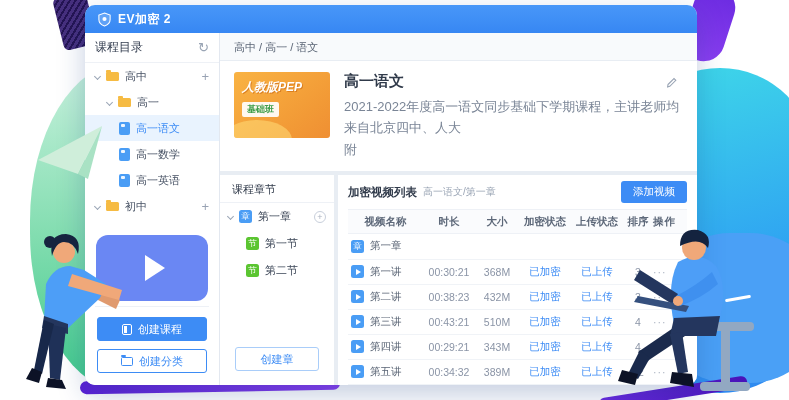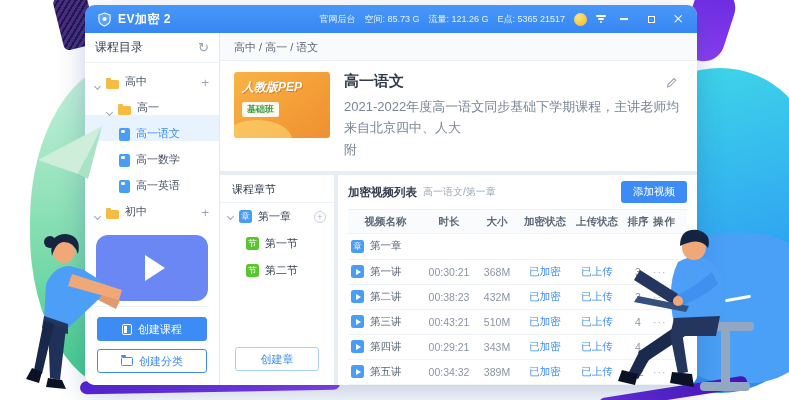--- a/index.html
+++ b/index.html
@@ -48,21 +48,21 @@
   .wc-close i::after{content:"";transform:rotate(90deg);}
 
   .app-body{flex:1;display:flex;min-height:0;}
 
   
   .sidebar{width:135px;flex:0 0 135px;background:#fff;border-right:1px solid #e3e8f0;
     display:flex;flex-direction:column;}
   .side-head{height:30px;flex:0 0 30px;display:flex;align-items:center;justify-content:space-between;
     padding:0 10px;border-bottom:1px solid #eef1f6;font-size:12px;color:#323c4e;}
   .refresh{color:#9aa5b5;font-size:13px;line-height:1;}
-  .trow{display:flex;align-items:flex-end;height:26px;font-size:11px;color:#465163;padding-right:10px;}
+  .trow{display:flex;align-items:center;height:26px;font-size:11px;color:#465163;padding-right:10px;}
   .lvl0{padding-left:10px;}.lvl1{padding-left:22px;}.lvl2{padding-left:34px;}
   .trow .label{margin-left:6px;white-space:nowrap;}
   .trow.selected{background:#e9f3fe;color:#3d8cf5;}
   .chev{width:5px;height:5px;border-left:1.3px solid #9aa5b5;border-bottom:1.3px solid #9aa5b5;
     transform:rotate(-45deg);margin-right:6px;flex:0 0 auto;}
   .folder{width:13px;height:9px;background:#f6bb43;border-radius:1.5px;position:relative;flex:0 0 auto;}
   .folder::before{content:"";position:absolute;top:-2px;left:0;width:5px;height:3px;background:#f6bb43;border-radius:1px;}
   .bookic{width:11px;height:13px;background:#4a9df5;border-radius:2px;position:relative;flex:0 0 auto;}
   .bookic::after{content:"";position:absolute;left:2px;top:2px;width:4px;height:3px;background:rgba(255,255,255,.9);border-radius:1px;}
   .plus{margin-left:auto;color:#98a2b3;font-size:13px;line-height:1;}
@@ -153,41 +153,20 @@
   <div class="app-window">
 
     <div class="titlebar">
       <div class="tb-left">
         <svg width="15" height="15" viewBox="0 0 16 16">
           <path d="M8 1 L14 3.2 V8 Q14 12.8 8 15 Q2 12.8 2 8 V3.2 Z" fill="rgba(255,255,255,.18)" stroke="#fff" stroke-width="1.1"></path>
           <circle cx="8" cy="7.5" r="2.2" fill="#fff"></circle>
         </svg>
         <span class="app-title">EV加密 2</span>
       </div>
-      <div class="tb-right">
-        <span class="stat">官网后台</span>
-        <span class="stat">空间: 85.73 G</span>
-        <span class="stat">流量: 121.26 G</span>
-        <span class="stat">E点: 5365 21517</span>
-        <span class="avatar"></span>
-        <span class="neticon">
-            <i class="b1"></i>
-            <i class="b2"></i>
-            <i class="b3"></i>
-          </span>
-        <span class="wc wc-min">
-            <i></i>
-          </span>
-        <span class="wc wc-max">
-            <i></i>
-          </span>
-        <span class="wc wc-close">
-            <i></i>
-          </span>
-      </div>
     </div>
 
     <div class="app-body">
 
       <aside class="sidebar">
         <div class="side-head">
           <span>课程目录</span>
           <span class="refresh">↻</span>
         </div>
         <div class="tree">

